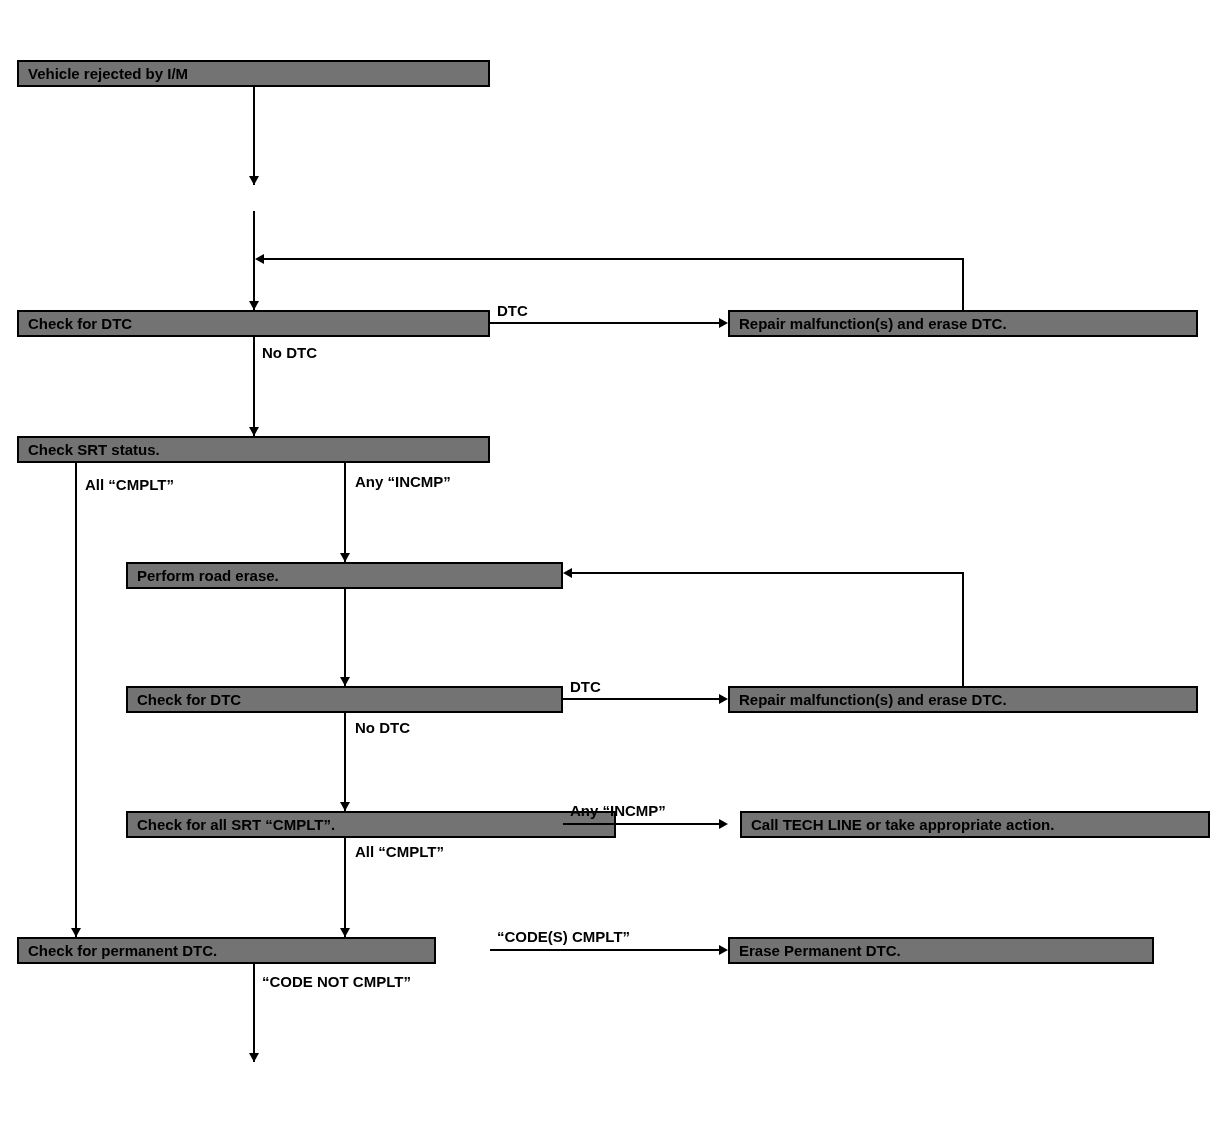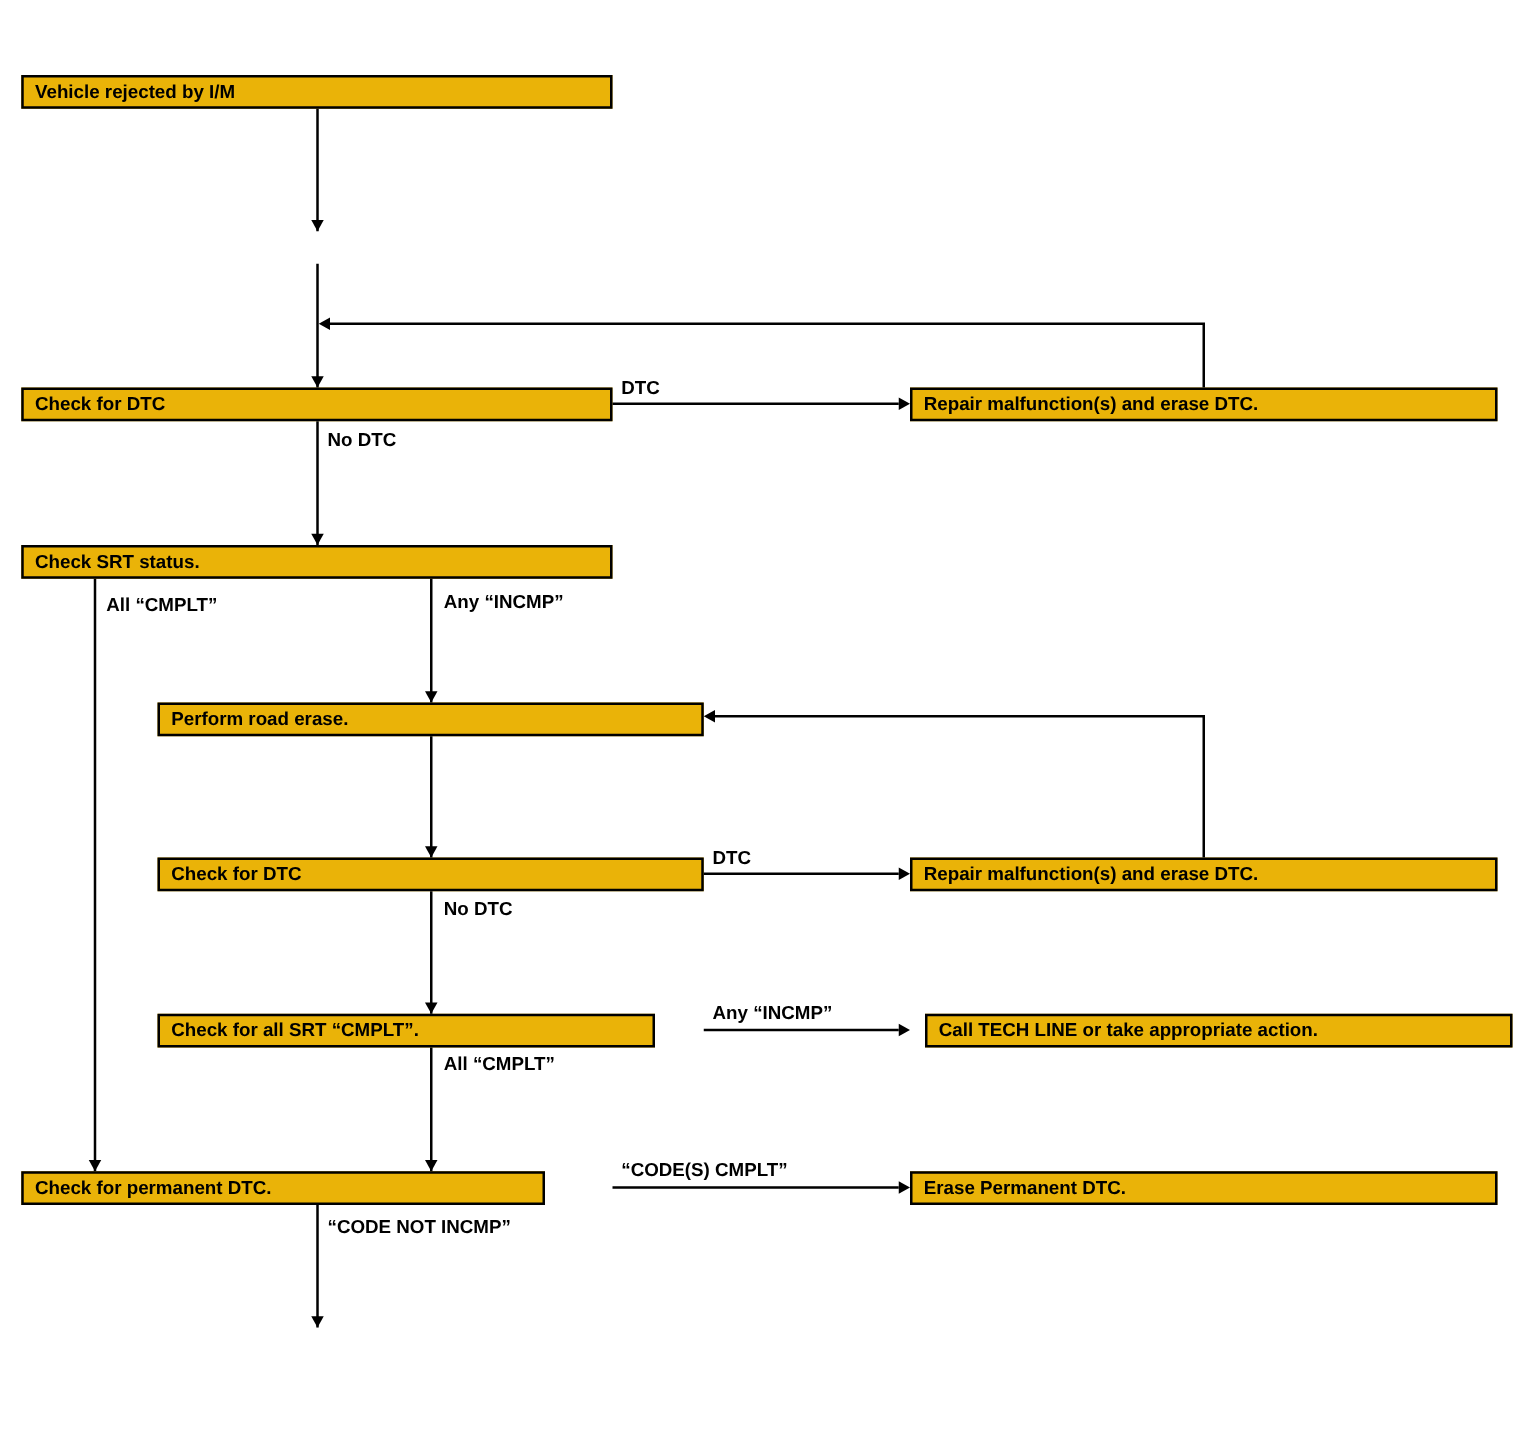--- a/index.html
+++ b/index.html
@@ -14,21 +14,21 @@
     background: #ffffff;
     font-family: "Liberation Sans", sans-serif;
     font-weight: bold;
     color: #000000;
     overflow: hidden;
   }
   .node {
     position: absolute;
     box-sizing: border-box;
     border: 2px solid #000000;
-    background: #eab308;
+    background: #737373;
     height: 27px;
     font-size: 15px;
     line-height: 23px;
     padding-left: 9px;
     white-space: nowrap;
   }
   .hline {
     position: absolute;
     height: 2px;
     background: #000000;
@@ -71,24 +71,24 @@
 
 <div id="canvas">
 
   <div class="node" style="left:17px;  top:60px;   width:473px;">Vehicle rejected by I/M</div>
   <div class="node" style="left:17px;  top:310px;  width:473px;">Check for DTC</div>
   <div class="node" style="left:728px; top:310px;  width:470px;">Repair malfunction(s) and erase DTC.</div>
   <div class="node" style="left:17px;  top:436px;  width:473px;">Check SRT status.</div>
   <div class="node" style="left:126px; top:562px;  width:437px;">Perform road erase.</div>
   <div class="node" style="left:126px; top:686px;  width:437px;">Check for DTC</div>
   <div class="node" style="left:728px; top:686px;  width:470px;">Repair malfunction(s) and erase DTC.</div>
-  <div class="node" style="left:126px; top:811px;  width:398px;">Check for all SRT “CMPLT”.</div>
+  <div class="node" style="left:126px; top:811px;  width:490px;">Check for all SRT “CMPLT”.</div>
   <div class="node" style="left:740px; top:811px;  width:470px;">Call TECH LINE or take appropriate action.</div>
   <div class="node" style="left:17px;  top:937px;  width:419px;">Check for permanent DTC.</div>
-  <div class="node" style="left:728px; top:937px;  width:470px;">Erase Permanent DTC.</div>
+  <div class="node" style="left:728px; top:937px;  width:426px;">Erase Permanent DTC.</div>
 
   <div class="vline" style="left:253px; top:87px;  height:98px;"></div>
   <div class="arrow-down" style="left:249px; top:176px;"></div>
 
   <div class="vline" style="left:253px; top:211px; height:99px;"></div>
   <div class="arrow-down" style="left:249px; top:301px;"></div>
 
   <div class="vline" style="left:253px; top:337px; height:99px;"></div>
   <div class="arrow-down" style="left:249px; top:427px;"></div>
 
@@ -132,15 +132,15 @@
 
   <div class="lbl" style="left:497px; top:302px;">DTC</div>
   <div class="lbl" style="left:262px; top:344px;">No DTC</div>
   <div class="lbl" style="left:85px;  top:476px;">All “CMPLT”</div>
   <div class="lbl" style="left:355px; top:473px;">Any “INCMP”</div>
   <div class="lbl" style="left:570px; top:678px;">DTC</div>
   <div class="lbl" style="left:355px; top:719px;">No DTC</div>
   <div class="lbl" style="left:570px; top:802px;">Any “INCMP”</div>
   <div class="lbl" style="left:355px; top:843px;">All “CMPLT”</div>
   <div class="lbl" style="left:497px; top:928px;">“CODE(S) CMPLT”</div>
-  <div class="lbl" style="left:262px; top:973px;">“CODE NOT INCMP”</div>
+  <div class="lbl" style="left:262px; top:973px;">“CODE NOT CMPLT”</div>
 
 </div>
 
 </body></html>

